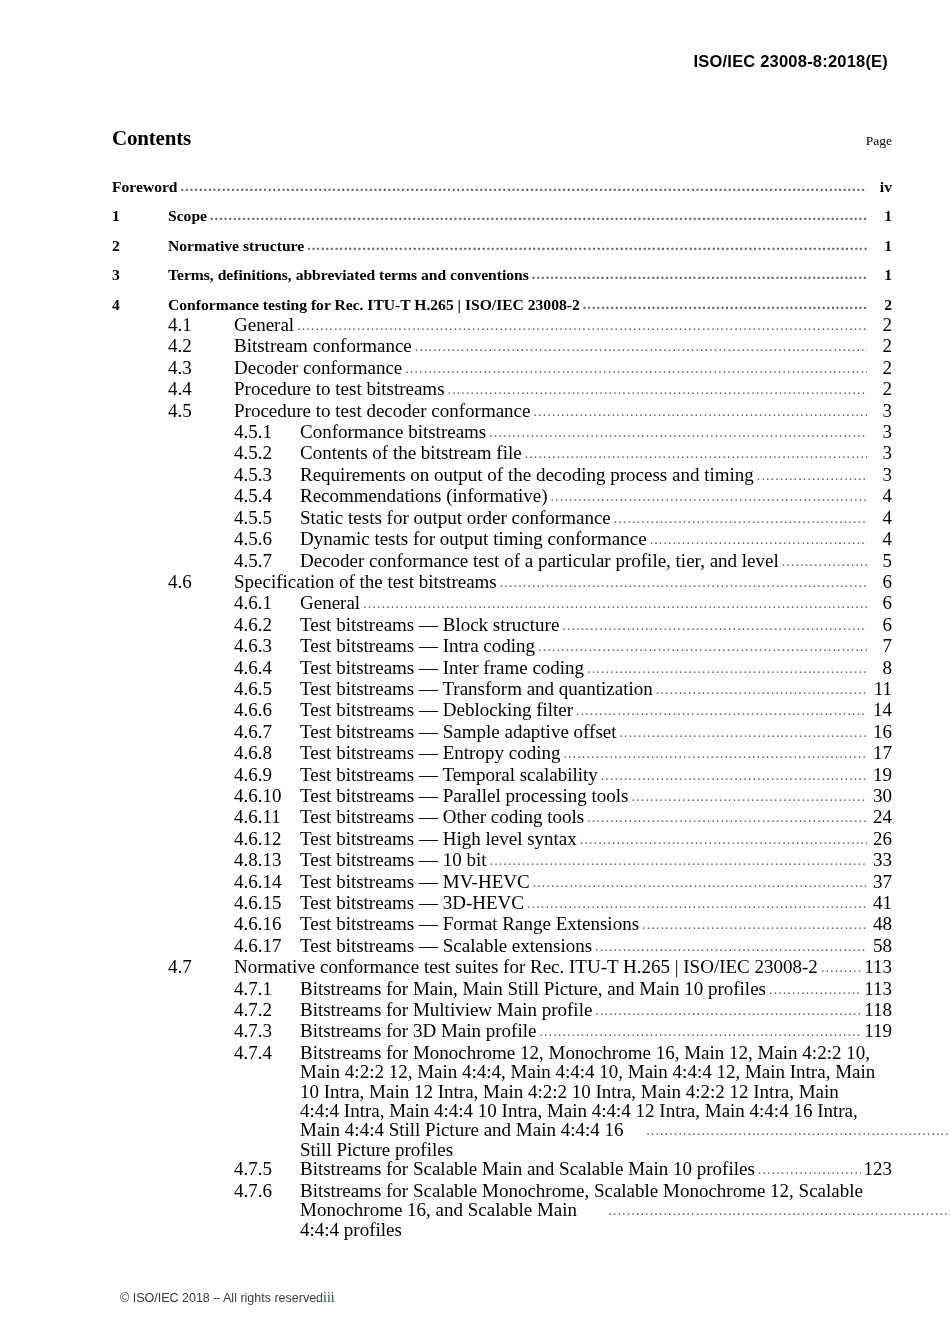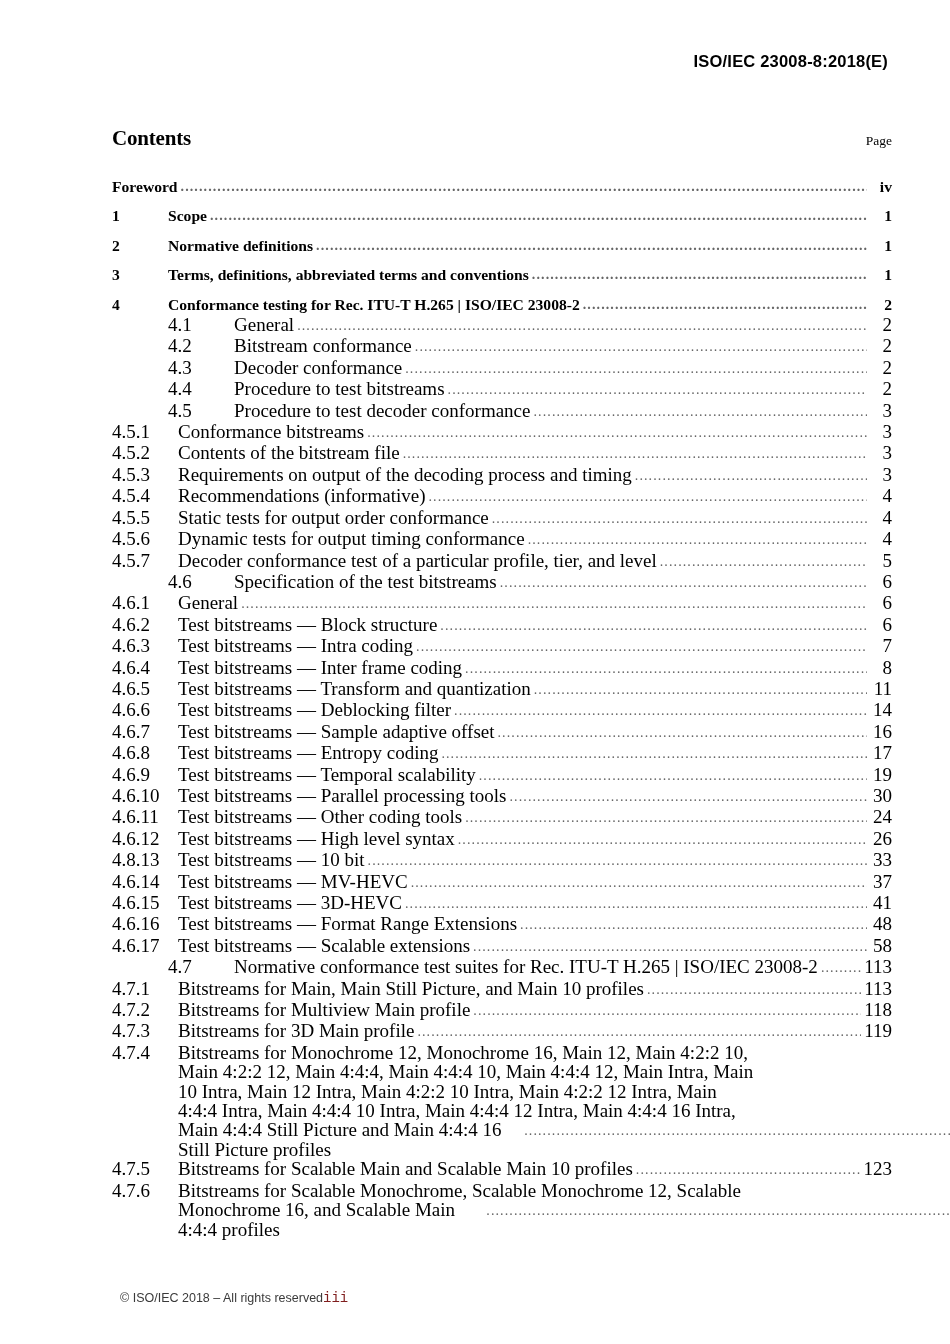--- a/index.html
+++ b/index.html
@@ -68,21 +68,21 @@
     font-size: 15.6px;
   }
   .toc-row.lvl0.first {
     margin-top: 0;
   }
   .num {
     flex: 0 0 auto;
   }
   .num.n0 { width: 56px; }
   .num.n1 { width: 66px; margin-left: 56px; }
-  .num.n2 { width: 66px; }
+  .num.n2 { width: 66px; margin-left: 122px; }
   .txt {
     flex: 0 0 auto;
     padding-right: 3px;
   }
   .leader {
     flex: 1 1 auto;
     overflow: hidden;
     white-space: nowrap;
     color: #666;
     font-size: 14px;
@@ -125,23 +125,23 @@
     right: 62px;
     bottom: 38px;
     display: flex;
     justify-content: flex-start;
     align-items: baseline;
     font-family: "Liberation Sans", sans-serif;
     font-size: 12.5px;
     color: #3a3a3a;
   }
   .footer .page-num {
-    font-family: Liberation Mono, monospace;
+    font-family: Liberation Serif, serif;
     font-size: 14px;
-    color: #7f1d1d;
+    color: #0c4a6e;
   }
 </style>
 </head>
 <body>
 
 <div class="page">
 
   <div class="header">
     <span>ISO/IEC 23008-8:2018(E)</span>
   </div>
@@ -160,21 +160,21 @@
           <span class="pg">iv</span>
         </div>
         <div class="toc-row lvl0">
           <span class="num n0">1</span>
           <span class="txt">Scope</span>
           <span class="leader"></span>
           <span class="pg">1</span>
         </div>
         <div class="toc-row lvl0">
           <span class="num n0">2</span>
-          <span class="txt">Normative definitions</span>
+          <span class="txt">Normative structure</span>
           <span class="leader"></span>
           <span class="pg">1</span>
         </div>
         <div class="toc-row lvl0">
           <span class="num n0">3</span>
           <span class="txt">Terms, definitions, abbreviated terms and conventions</span>
           <span class="leader"></span>
           <span class="pg">1</span>
         </div>
         <div class="toc-row lvl0">

